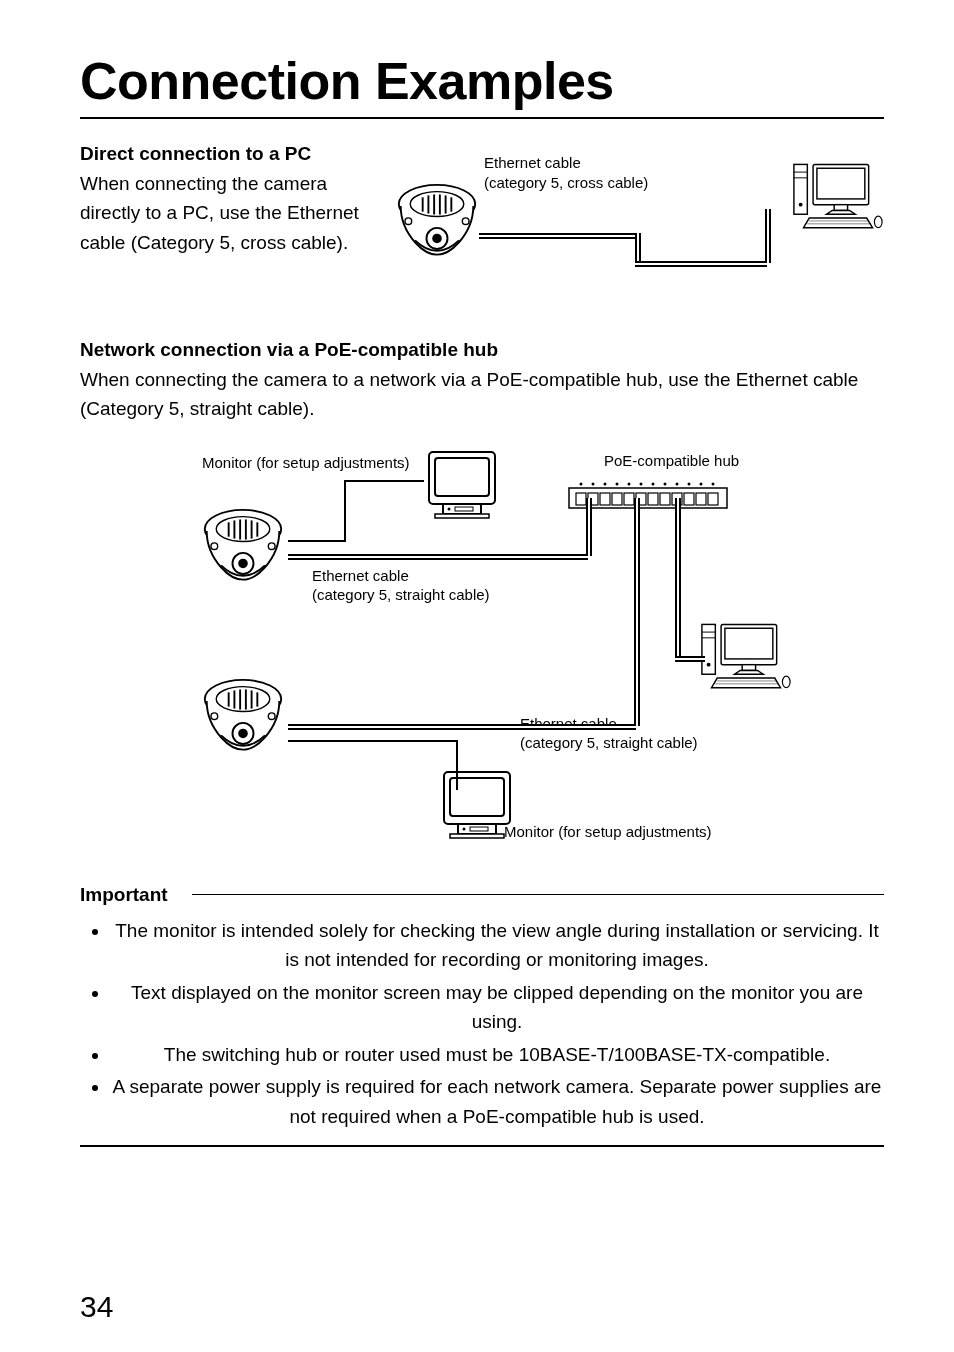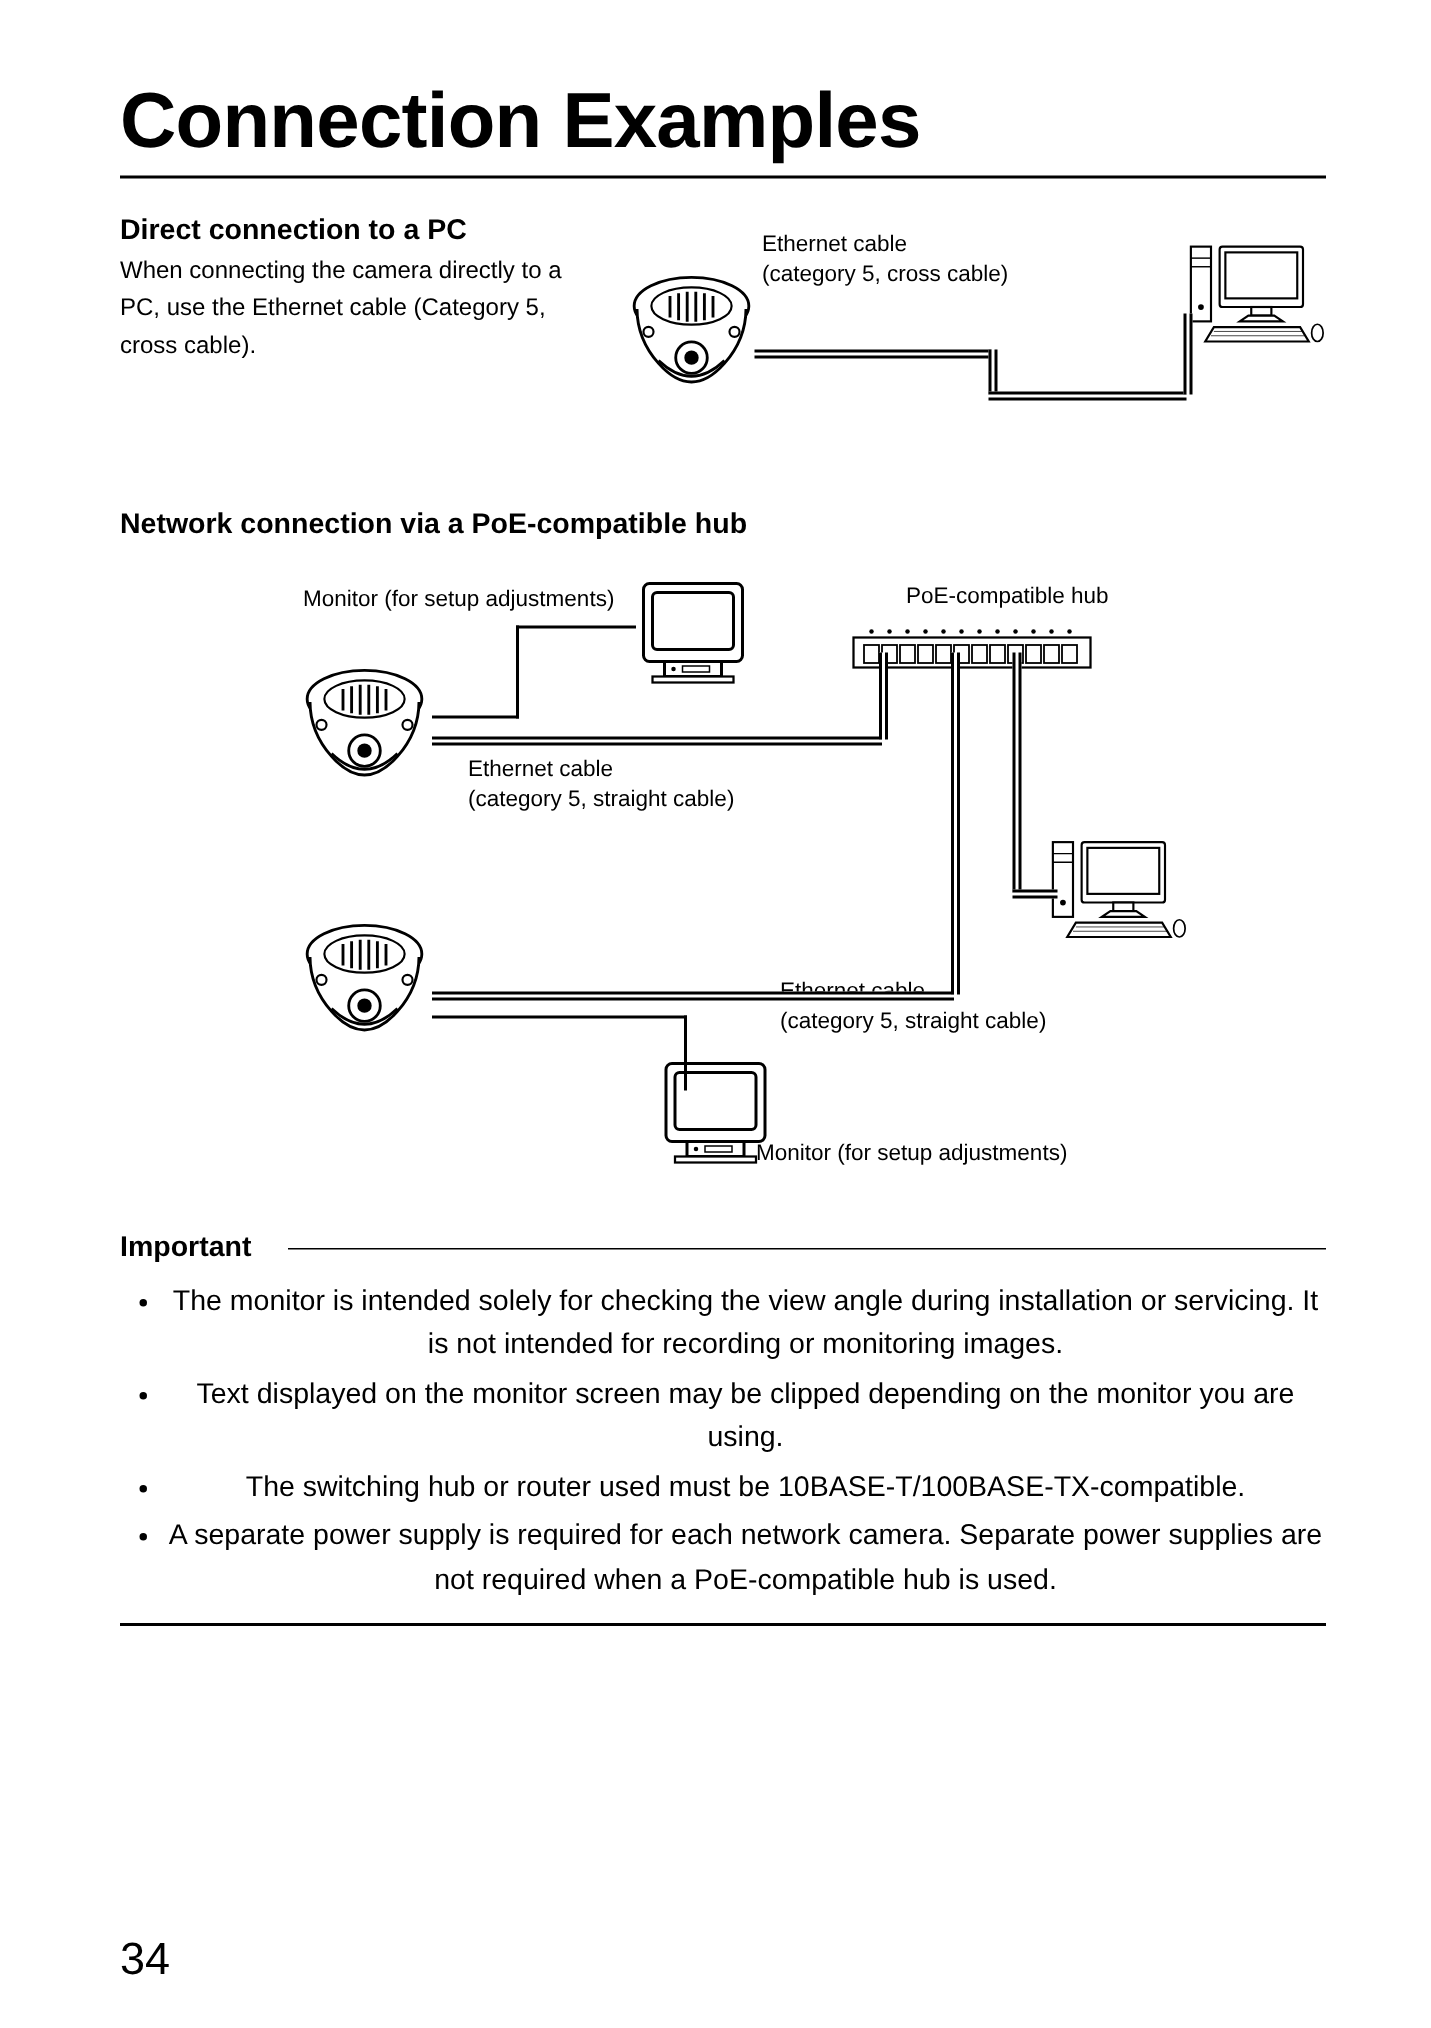--- a/index.html
+++ b/index.html
@@ -32,28 +32,28 @@
   }
   .section {
     margin-bottom: 26px;
   }
   .sec-head {
     font-weight: 700;
     font-size: 19px;
     margin: 0 0 4px 0;
   }
   .body-text {
-    font-size: 16px;
+    font-size: 19px;
     line-height: 1.55;
     margin: 0;
     max-width: 780px;
   }
   .row1 {
     display: flex;
-    gap: 28px;
+    gap: 4px;
   }
   .row1 .left { flex: 0 0 300px; }
   .row1 .right { flex: 1; position: relative; min-height: 150px; }
 
   
   .diagram1 {
     position: relative;
     height: 170px;
   }
   .dome-camera {
@@ -268,20 +268,21 @@
 
       <div class="dline d1-h1"></div>
       <div class="dvline d1-v1"></div>
       <div class="dline d1-h2"></div>
       <div class="dvline d1-v2"></div>
     </div>
   </div>
 
   <div class="section">
     <p class="sec-head">Network connection via a PoE-compatible hub</p>
+    <p class="body-text" style="max-width:none">When connecting the camera to a network via a PoE-compatible hub, use the Ethernet cable (Category 5, straight cable).</p>
 
     <div class="diagram2 d2">
       <div class="d2-label-monitor1">Monitor (for setup adjustments)</div>
       <div class="d2-label-hub">PoE-compatible hub</div>
       <div class="d2-label-eth1">
         <span>Ethernet cable</span><br>
         <span>(category 5, straight cable)</span>
       </div>
       <div class="d2-label-eth2">
         <span>Ethernet cable</span><br>

